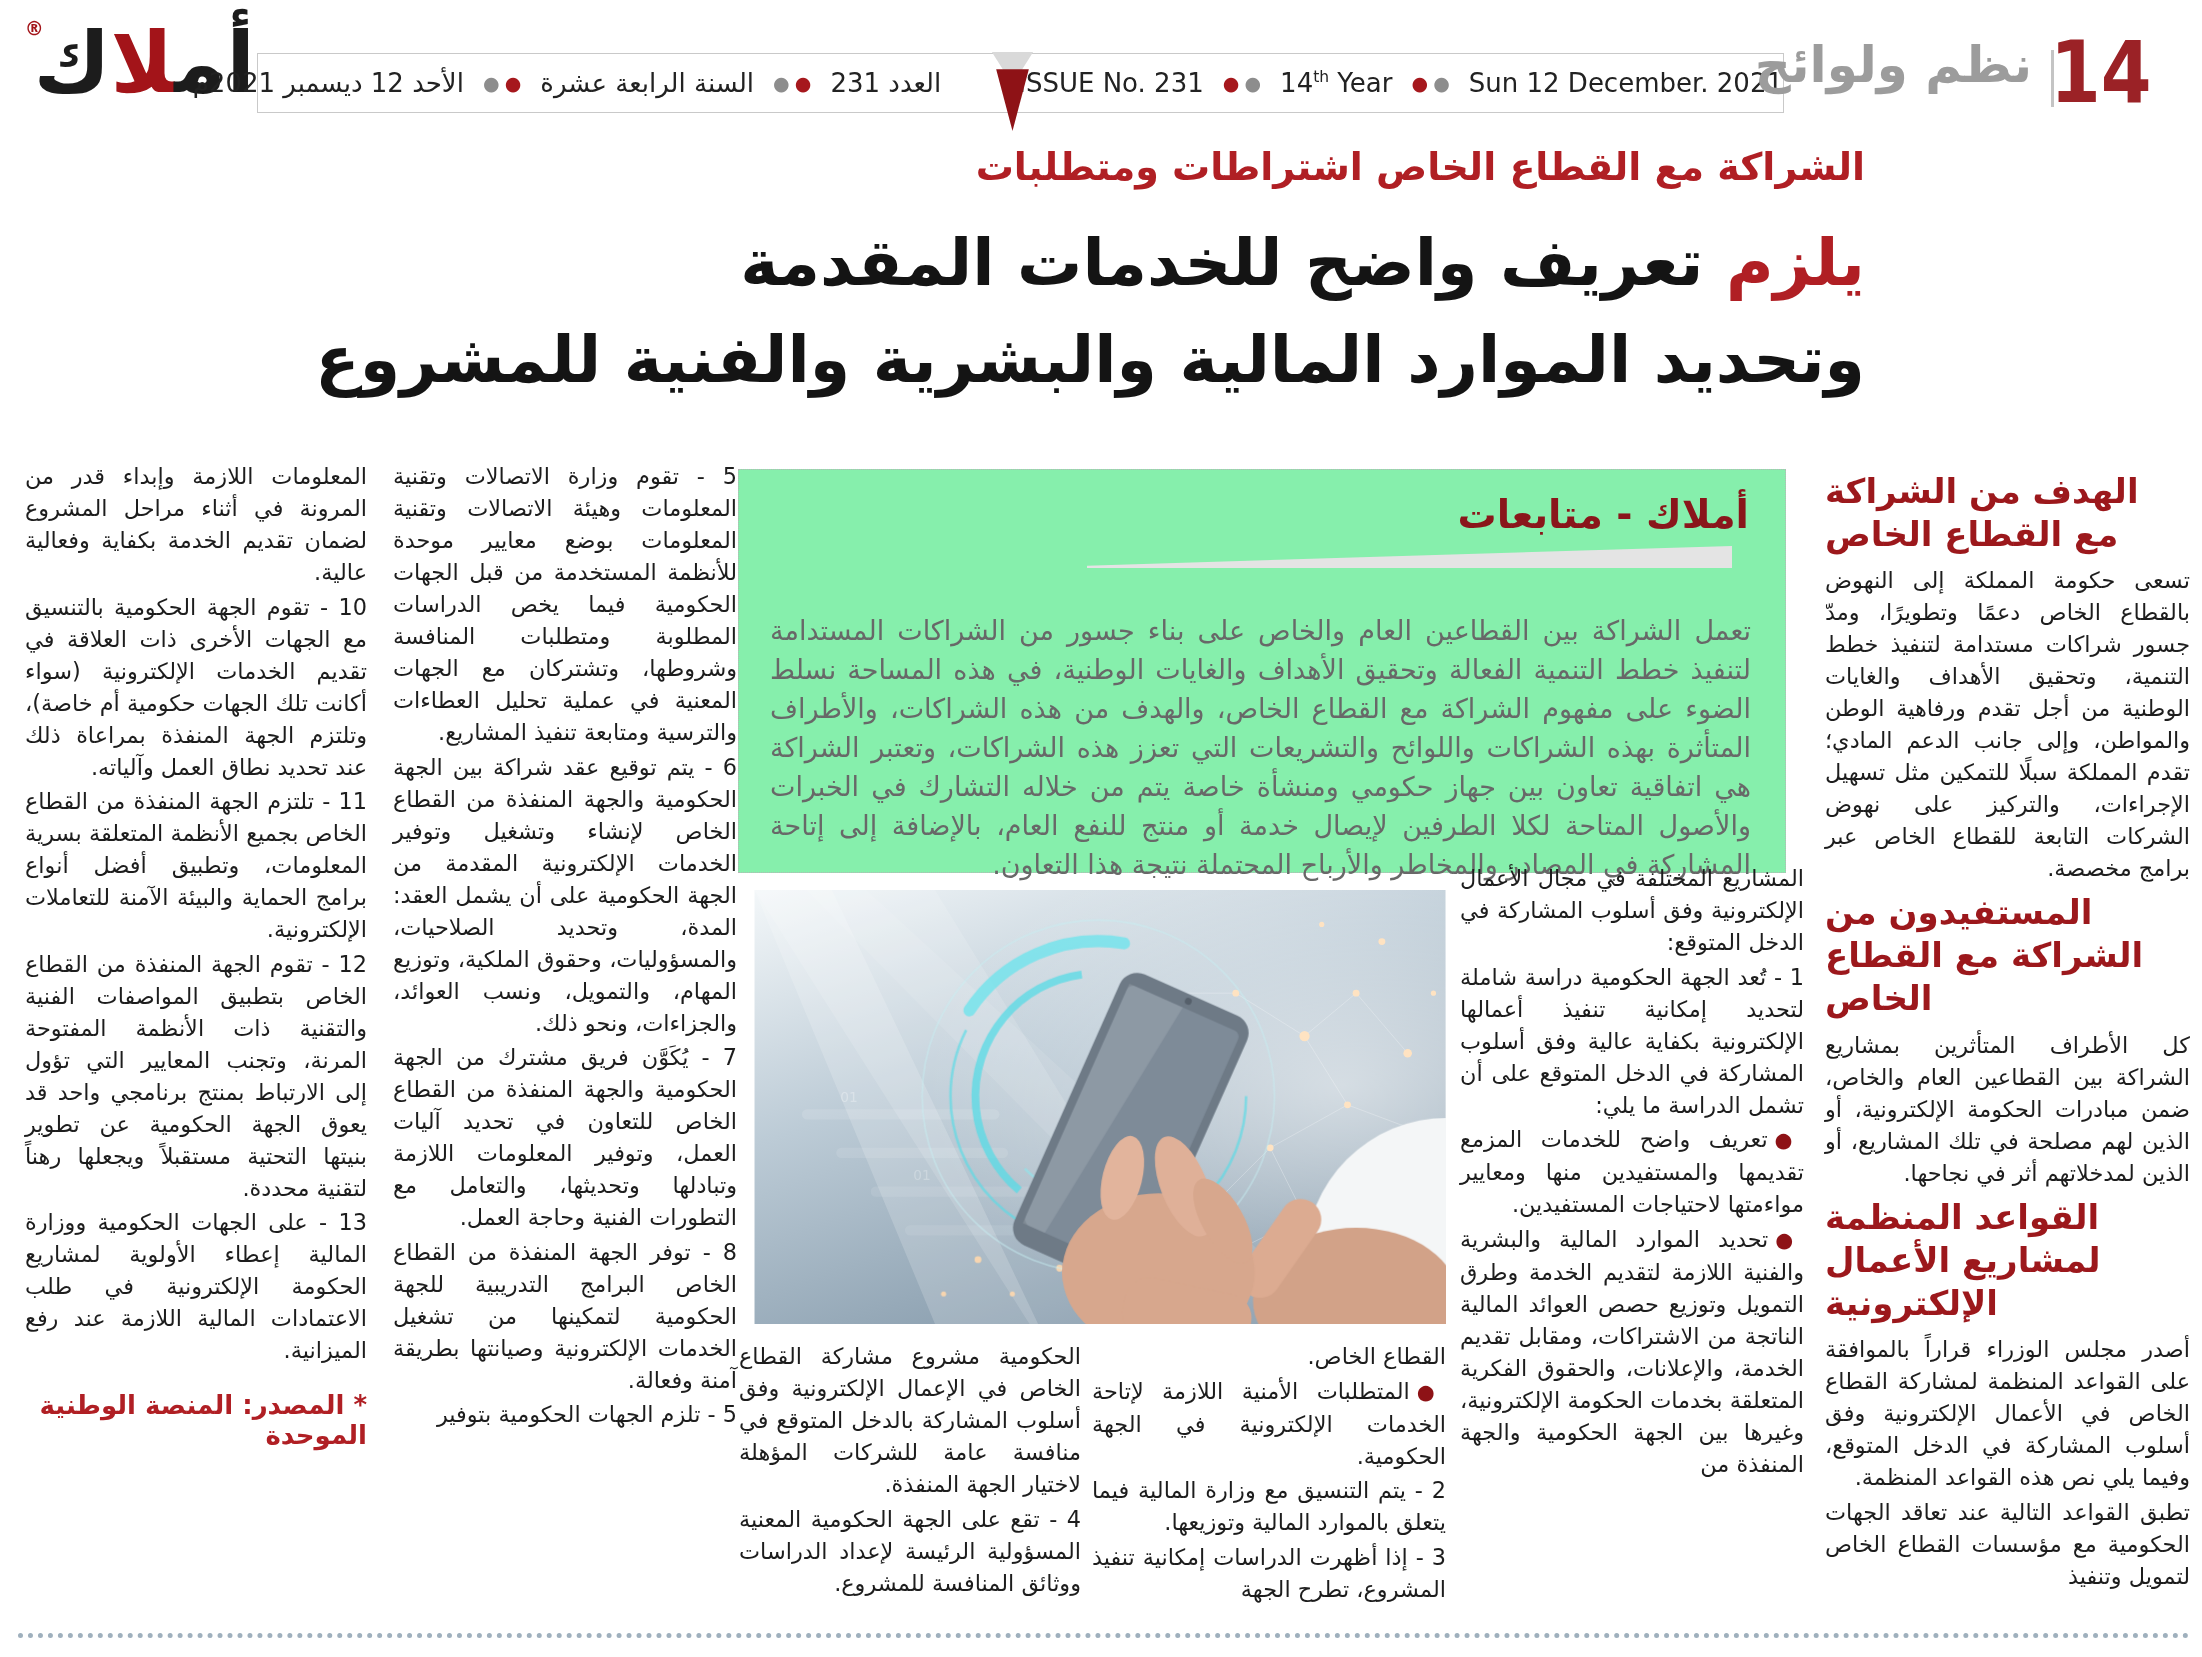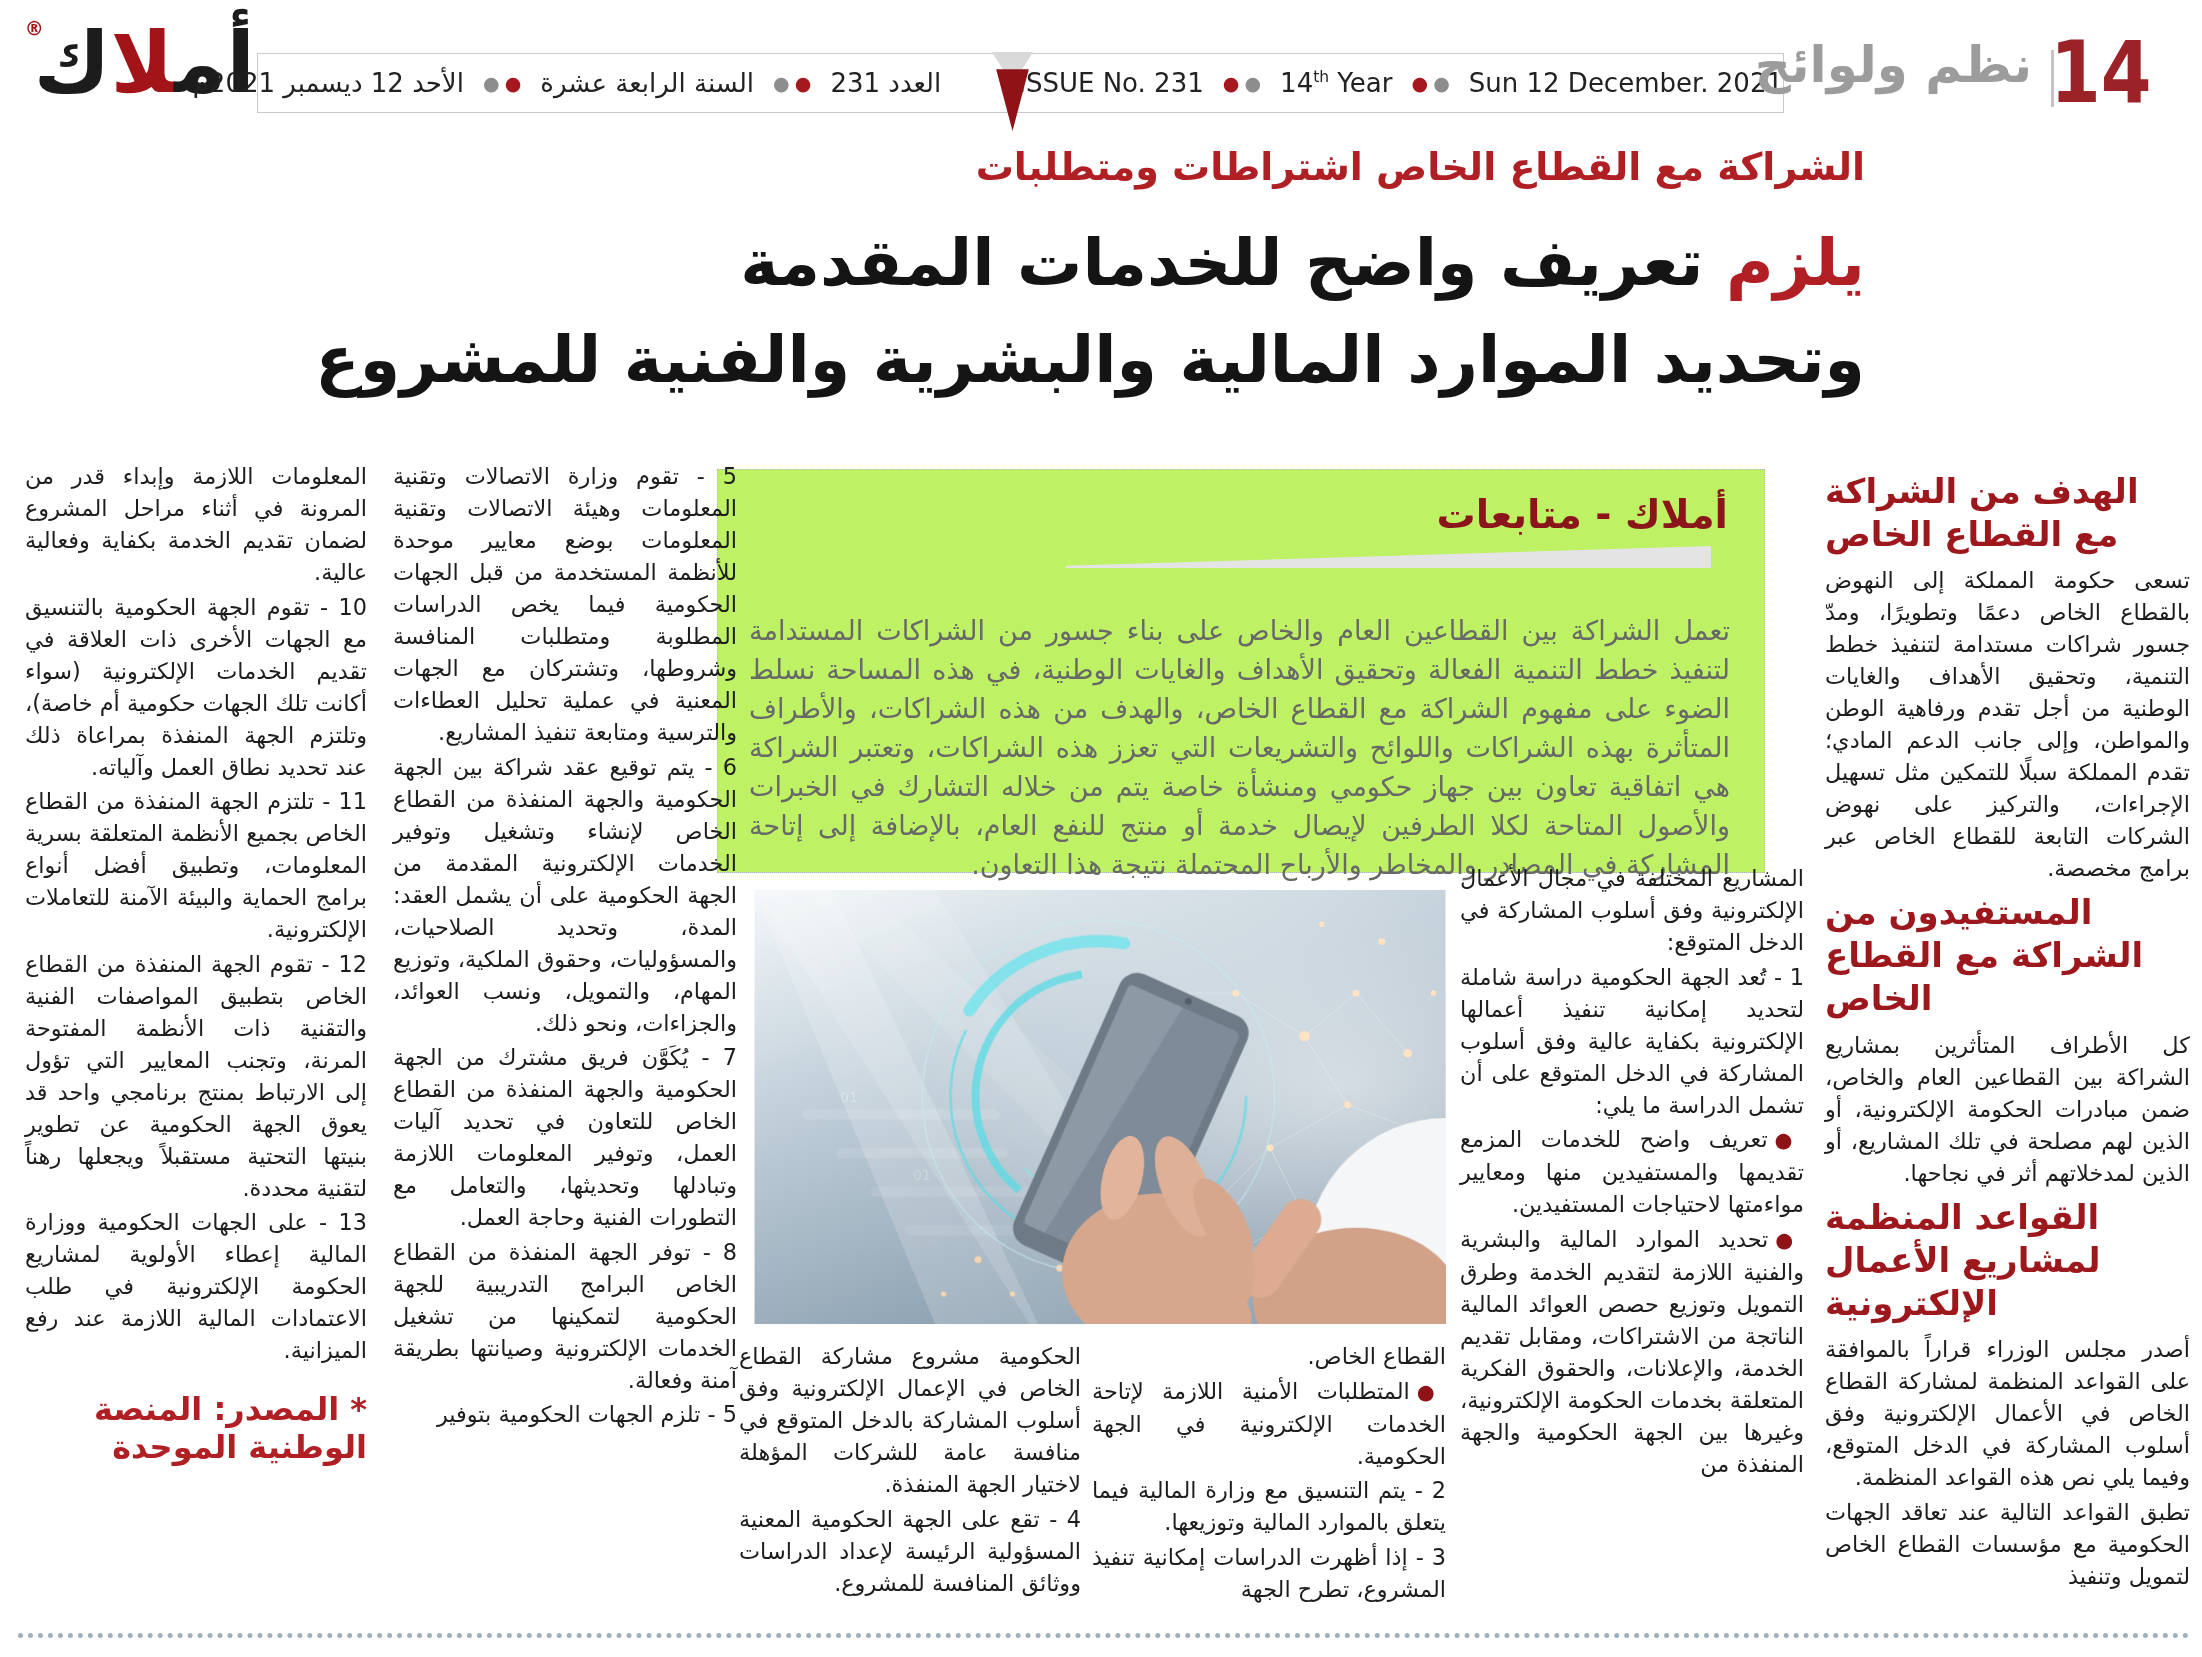--- a/index.html
+++ b/index.html
@@ -31,31 +31,31 @@
   
   .kicker{position:absolute; right:337px; top:145px; font-size:38px; font-weight:bold; color:#b01f24;}
   .hl{position:absolute; right:337px; text-align:right; font-weight:bold; color:#141414; font-size:65px; line-height:86px; white-space:nowrap;}
   .hl1{top:220px;} .hl2{top:317px;}
   .hl .lead-word{color:#b01f24;}
   
   .col{position:absolute; direction:rtl;}
   .bp{font-size:22.4px; line-height:32px; text-align:justify; text-align-last:right; color:#1d1d1d; margin:0 0 2.6px 0;}
   .bp .red-bullet{color:#8e1216; font-size:20.6px; margin-left:6.9px;}
   .rh{color:#9c181c; font-size:34px; line-height:43px; font-weight:bold; text-align:left; margin:6.9px 0 8.6px 0;}
-  .src{color:#b01f24; font-size:32px; font-weight:bold; margin-top:24px; }
+  .src{color:#b01f24; font-size:26px; font-weight:bold; margin-top:24px; }
   .col-r{right:12px; top:463px; width:365px;}
   .col-c4{left:1461px; top:862px; width:344px;}
   .col-c5{left:1093px; top:1340px; width:354px;}
   .col-c6{left:740px;  top:1340px; width:342px;}
   .col-c2{left:394px;  top:460px;  width:344px;}
   .col-c1{left:26px;   top:460px;  width:342px;}
   
   .leadbox{
-    position:absolute; left:718px; top:469px; width:1048px; height:404px;
-    border:1.7px dotted #b5b5b5; box-sizing:border-box; background:#bef264;text-decoration:underline;
+    position:absolute; left:739px; top:469px; width:1048px; height:404px;
+    border:1.7px dotted #b5b5b5; box-sizing:border-box; background:#86efac;text-decoration:underline;
   }
   .byline{position:absolute; right:36px; top:22.4px; color:#8a161b; font-size:39px; font-weight:bold;}
   .wedge{position:absolute; right:53px; top:76px; width:645px; height:22.4px; background:#e4e4e4;
          clip-path:polygon(0 88%, 100% 0, 100% 100%, 0 100%);}
   .leadpara{position:absolute; right:34px; left:31px; top:114px; color:#686868;
             font-size:27px; line-height:39px; text-align:justify; text-align-last:right;}
   
   .photo{position:absolute; left:755px; top:890px; width:692px; height:434px; overflow:hidden;}
   .photo svg{display:block;}
   

